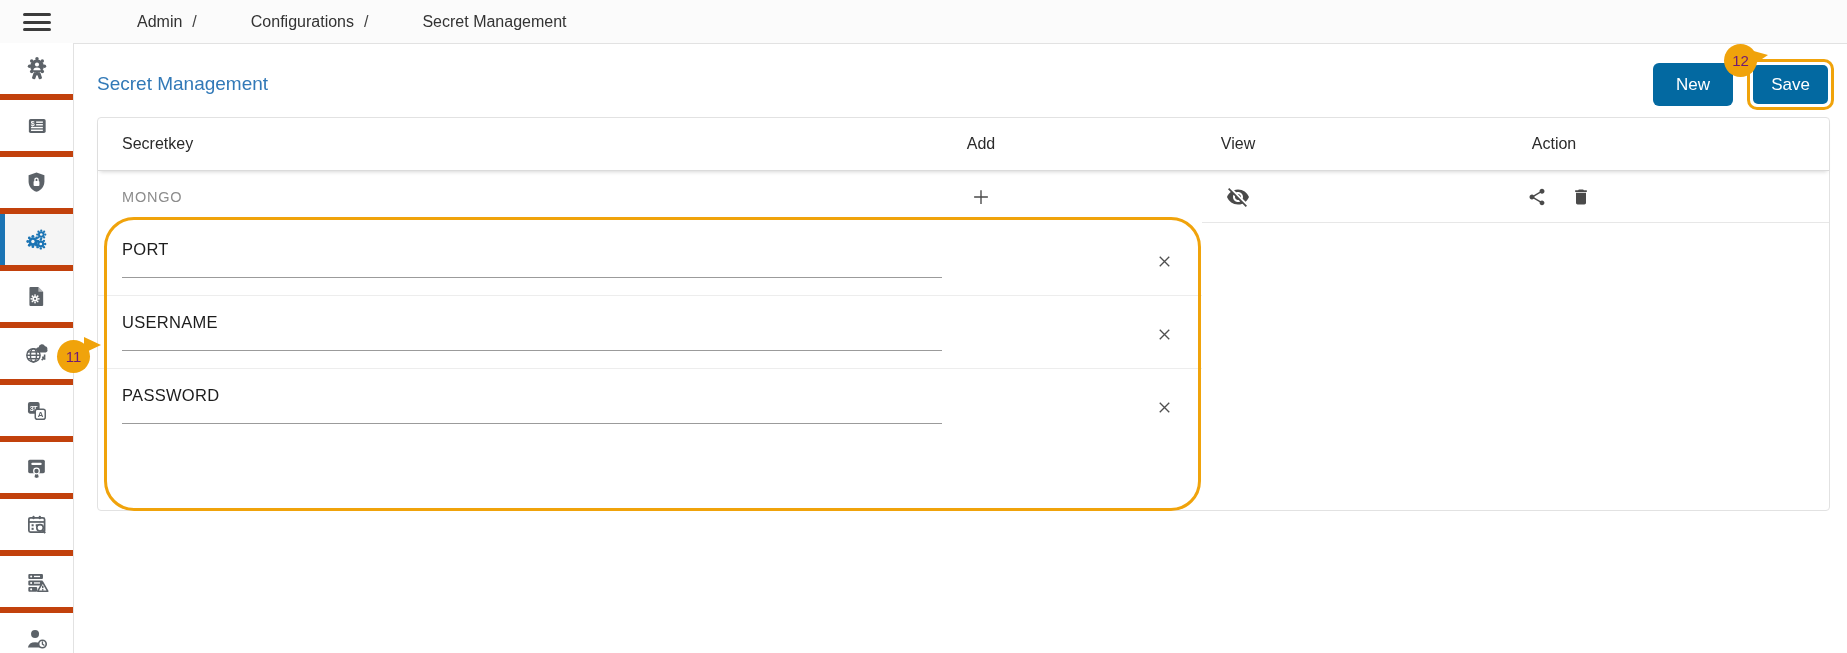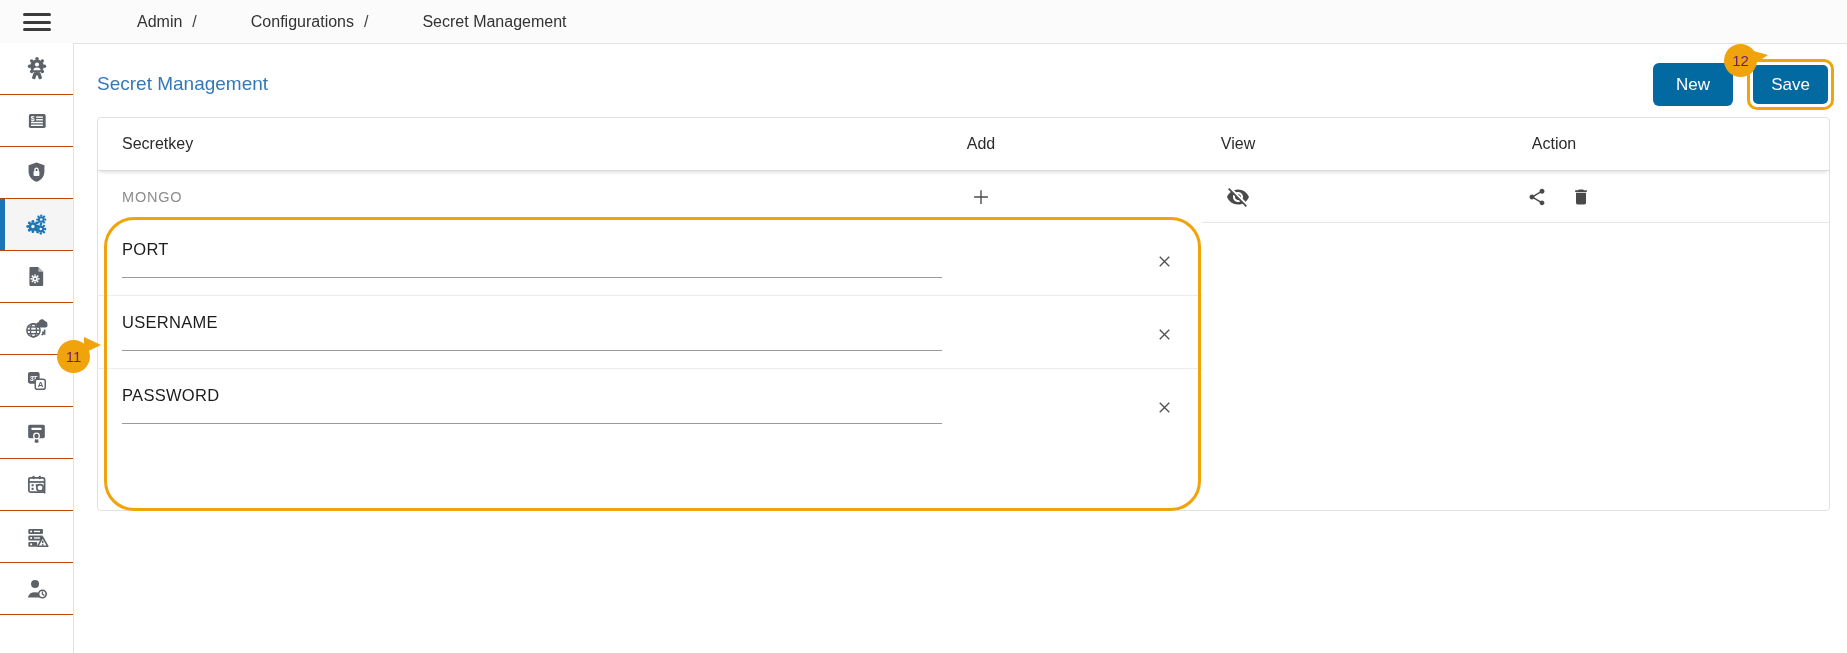--- a/index.html
+++ b/index.html
@@ -10,21 +10,21 @@
   }
   
   .topbar{position:absolute;left:0;top:0;width:1847px;height:43px;background:#FBFBFB;border-bottom:1px solid #E2E2E2;}
   .hamburger{position:absolute;left:23px;top:13px;width:28px;cursor:pointer;}
   .hamburger .bar{height:3px;background:#3B3B3B;border-radius:2px;margin-bottom:4.5px;}
   .breadcrumb{position:absolute;left:93px;top:0;height:43px;display:flex;align-items:center;gap:10px;font-size:16px;color:#333;}
   .crumb{cursor:pointer;margin-left:44px;}
   .crumb-sep{color:#444;}
   
   .sidebar{position:absolute;left:0;top:43px;width:74px;bottom:0;background:#fff;border-right:1px solid #E2E2E2;box-sizing:border-box;}
-  .side-item{height:51px;border-bottom:1px solid #c2410c;display:flex;align-items:center;justify-content:center;position:relative;cursor:pointer;}
+  .side-item{height:51px;border-bottom:6px solid #c2410c;display:flex;align-items:center;justify-content:center;position:relative;cursor:pointer;}
   .side-item.active{background:#F5F5F5;}
   .active-bar{position:absolute;left:0;top:0;bottom:0;width:5px;background:#1B74B4;}
   .side-item svg{display:block;}
   .ic{fill:#5C6268;}
   .ic-stroke{stroke:#5C6268;fill:none;}
   
   .page-title{position:absolute;left:97px;top:73px;font-size:19px;color:#3279B7;}
   .btn{position:absolute;background:#0369a1;color:#fff;border:none;border-radius:6px;font-size:17px;font-family:Liberation Sans, sans-serif;cursor:pointer;}
   .btn-new{left:1653px;top:63px;width:80px;height:43px;}
   .save-wrap{position:absolute;left:1747px;top:59px;width:87px;height:51px;border:3px solid #F0A30B;border-radius:10px;box-sizing:border-box;padding:3px;background:#fff;z-index:2;}

